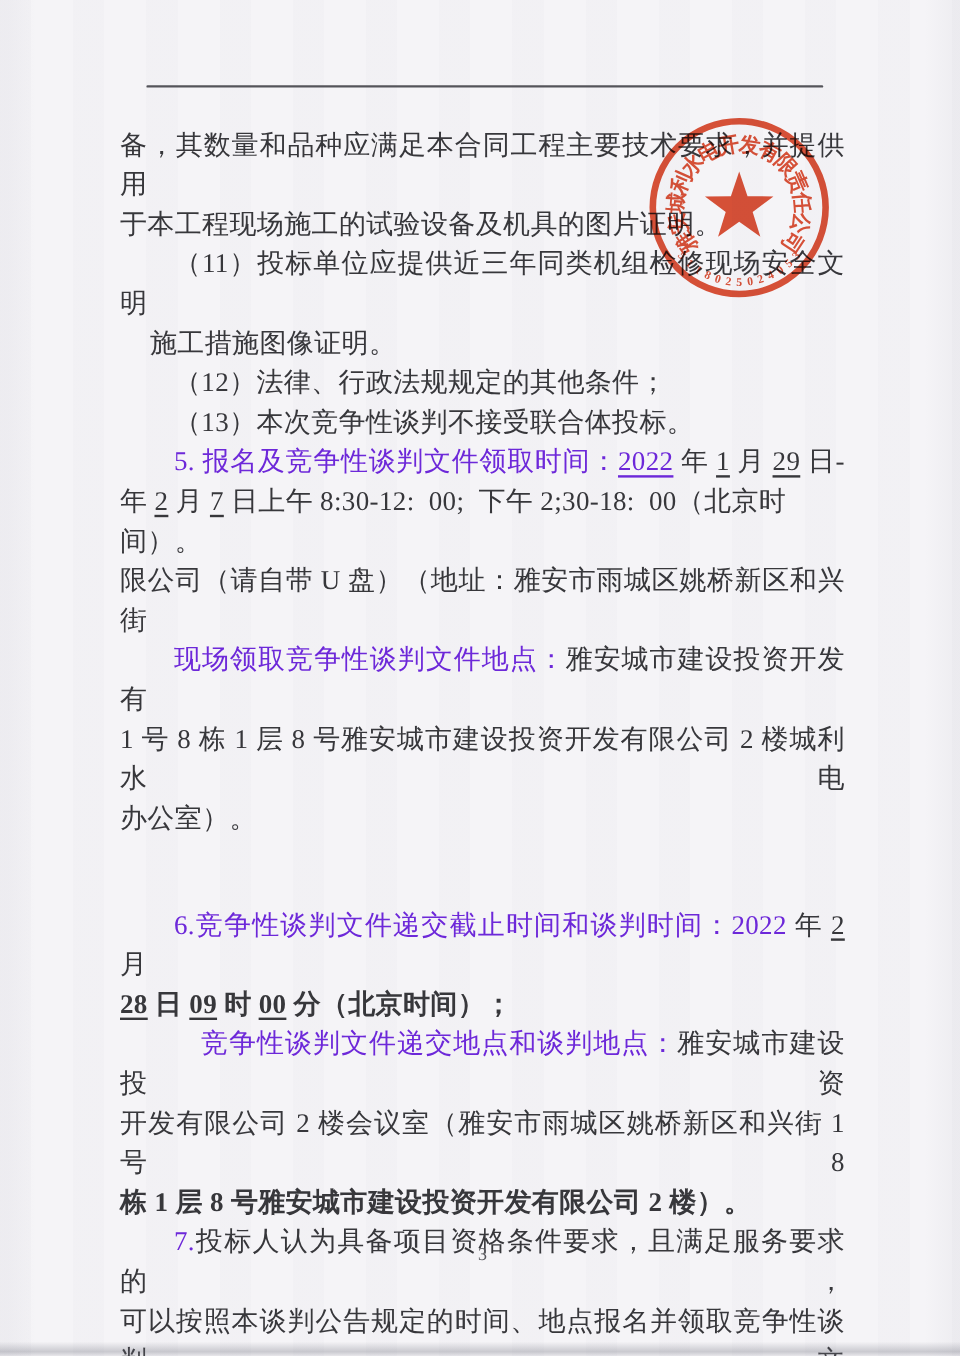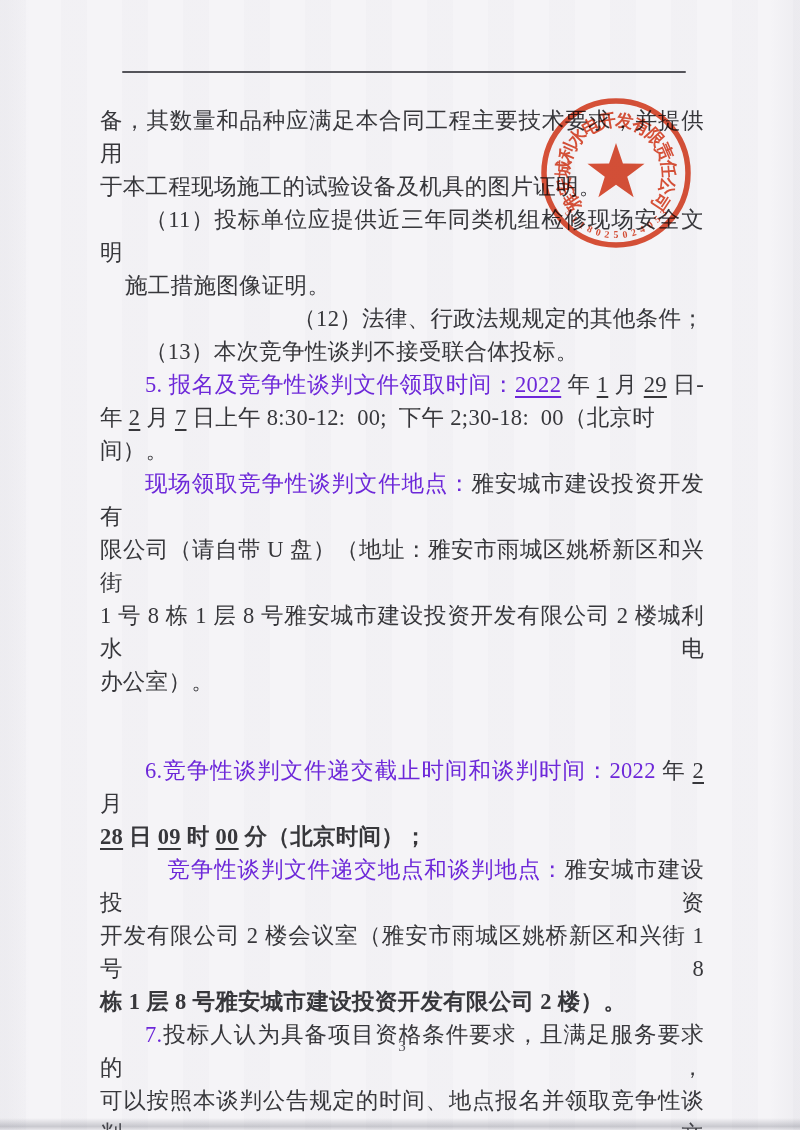--- a/index.html
+++ b/index.html
@@ -58,26 +58,26 @@
 
 <div class="page">
 
   <div class="top-rule"></div>
 
   <div class="doc-body">
       <div class="line fill" style="text-indent: 0em;"><span>备，其数量和品种应满足本合同工程主要技术要求，并提供用</span></div>
       <div class="line" style="text-indent: 0em;"><span>于本工程现场施工的试验设备及机具的图片证明。</span></div>
       <div class="line fill" style="text-indent: 2em;"><span>（11）投标单位应提供近三年同类机组检修现场安全文明</span></div>
       <div class="line" style="text-indent: 0em; margin-left: 25px;"><span>施工措施图像证明。</span></div>
-      <div class="line" style="text-indent: 2em; text-align: right;"><span>（12）法律、行政法规规定的其他条件；</span></div>
+      <div class="line" style="text-indent: 2em;"><span>（12）法律、行政法规规定的其他条件；</span></div>
       <div class="line" style="text-indent: 2em;"><span>（13）本次竞争性谈判不接受联合体投标。</span></div>
       <div class="line fill" style="text-indent: 2em;"><span class="b">5. 报名及竞争性谈判文件领取时间：</span><span class="b u">2022</span><span> 年 </span><span class="u">1</span><span> 月 </span><span class="u">29</span><span> 日-</span></div>
       <div class="line" style="text-indent: 0em;"><span>年 </span><span class="u">2</span><span> 月 </span><span class="u">7</span><span> 日上午 8:30-12:  00;  下午 2;30-18:  00（北京时间）。</span></div>
+      <div class="line fill" style="text-indent: 0em;"><span>限公司（请自带 U 盘）（地址：雅安市雨城区姚桥新区和兴街</span></div>
       <div class="line fill" style="text-indent: 2em;"><span class="b">现场领取竞争性谈判文件地点：</span><span>雅安城市建设投资开发有</span></div>
-      <div class="line fill" style="text-indent: 0em;"><span>限公司（请自带 U 盘）（地址：雅安市雨城区姚桥新区和兴街</span></div>
       <div class="line fill" style="text-indent: 0em;"><span>1 号 8 栋 1 层 8 号雅安城市建设投资开发有限公司 2 楼城利水电</span></div>
       <div class="line" style="text-indent: 0em;"><span>办公室）。</span></div>
       <div class="spacer"></div>
       <div class="line fill" style="text-indent: 2em;"><span class="b">6.竞争性谈判文件递交截止时间和谈判时间：</span><span class="b">2022</span><span> 年 </span><span class="u">2</span><span> 月</span></div>
       <div class="line" style="text-indent: 0em; font-weight: bold;"><span class="u">28</span><span> 日 </span><span class="u">09</span><span> 时 </span><span class="u">00</span><span> 分（北京时间）；</span></div>
       <div class="line fill" style="text-indent: 3em;"><span class="b">竞争性谈判文件递交地点和谈判地点：</span><span>雅安城市建设投资</span></div>
       <div class="line fill" style="text-indent: 0em;"><span>开发有限公司 2 楼会议室（雅安市雨城区姚桥新区和兴街 1 号 8</span></div>
       <div class="line" style="text-indent: 0em; font-weight: bold;"><span>栋 1 层 8 号雅安城市建设投资开发有限公司 2 楼）。</span></div>
       <div class="line fill" style="text-indent: 2em;"><span class="b">7.</span><span>投标人认为具备项目资格条件要求，且满足服务要求的，</span></div>
       <div class="line fill" style="text-indent: 0em;"><span>可以按照本谈判公告规定的时间、地点报名并领取竞争性谈判文</span></div>

